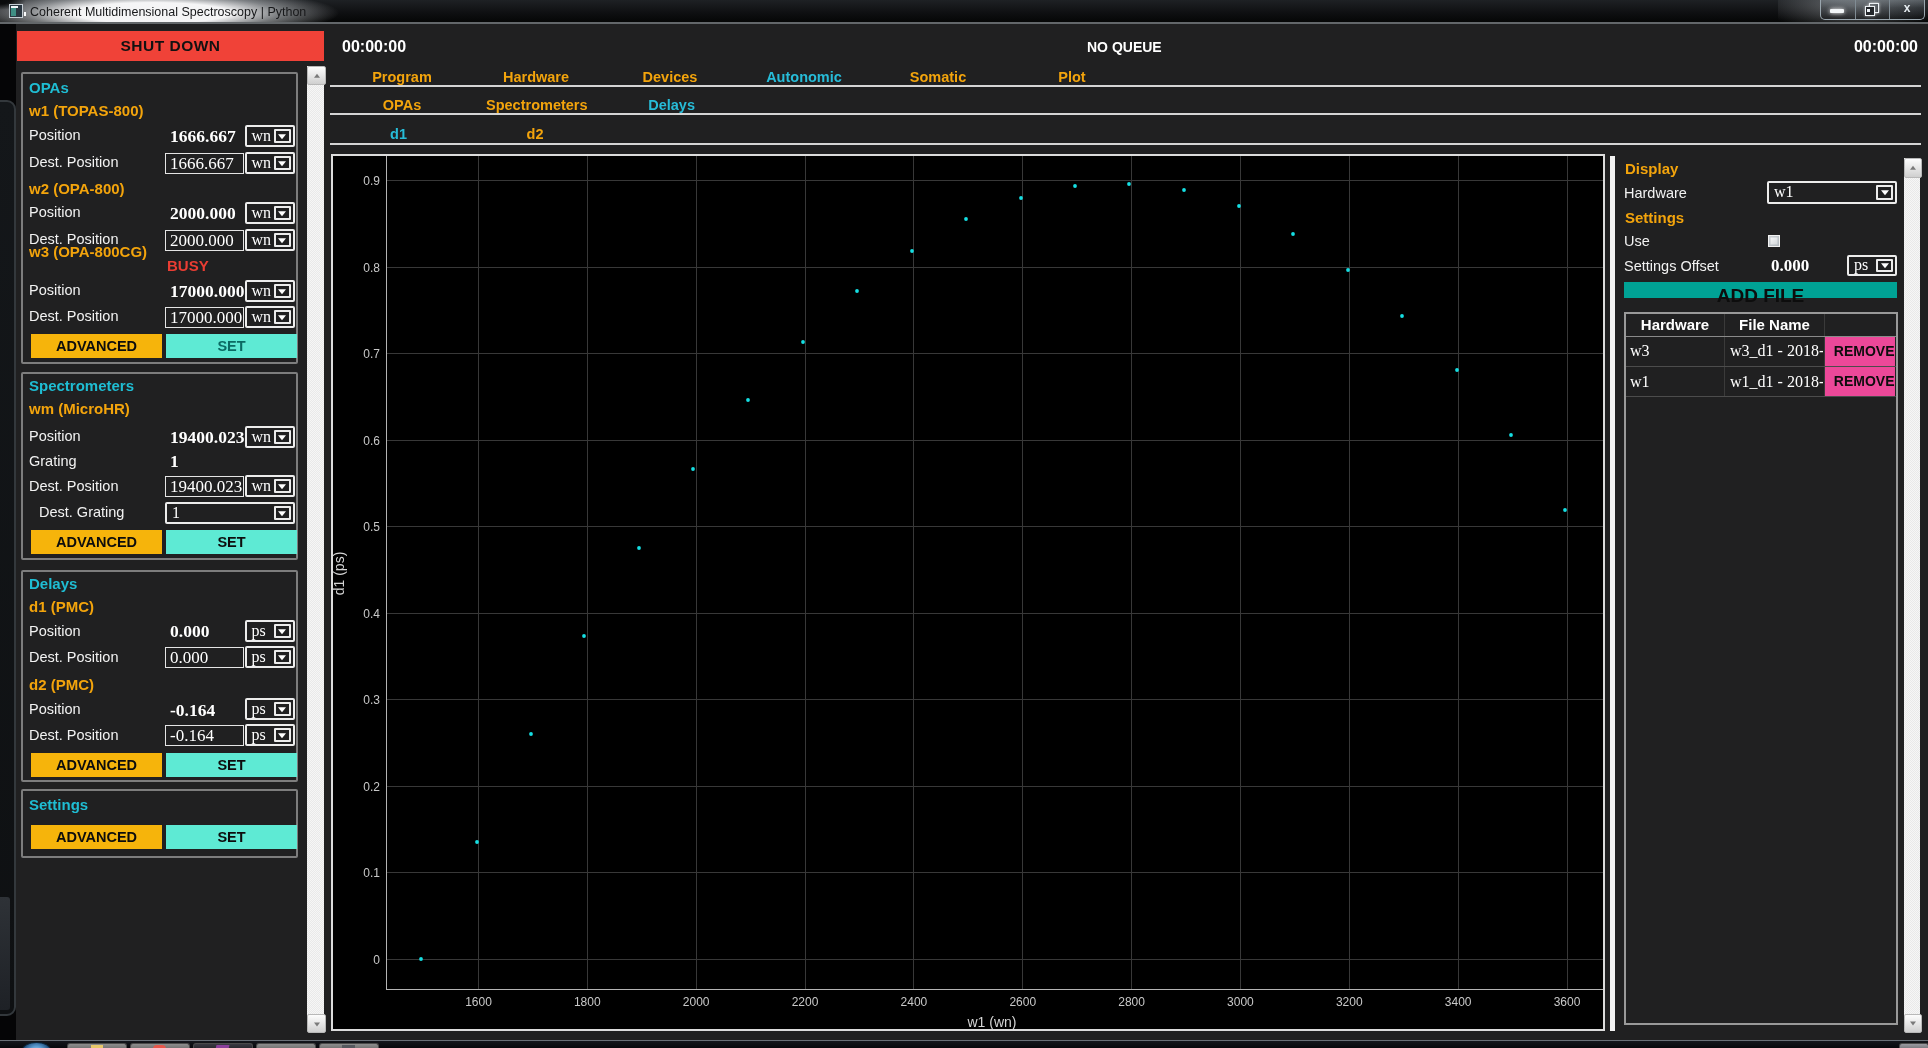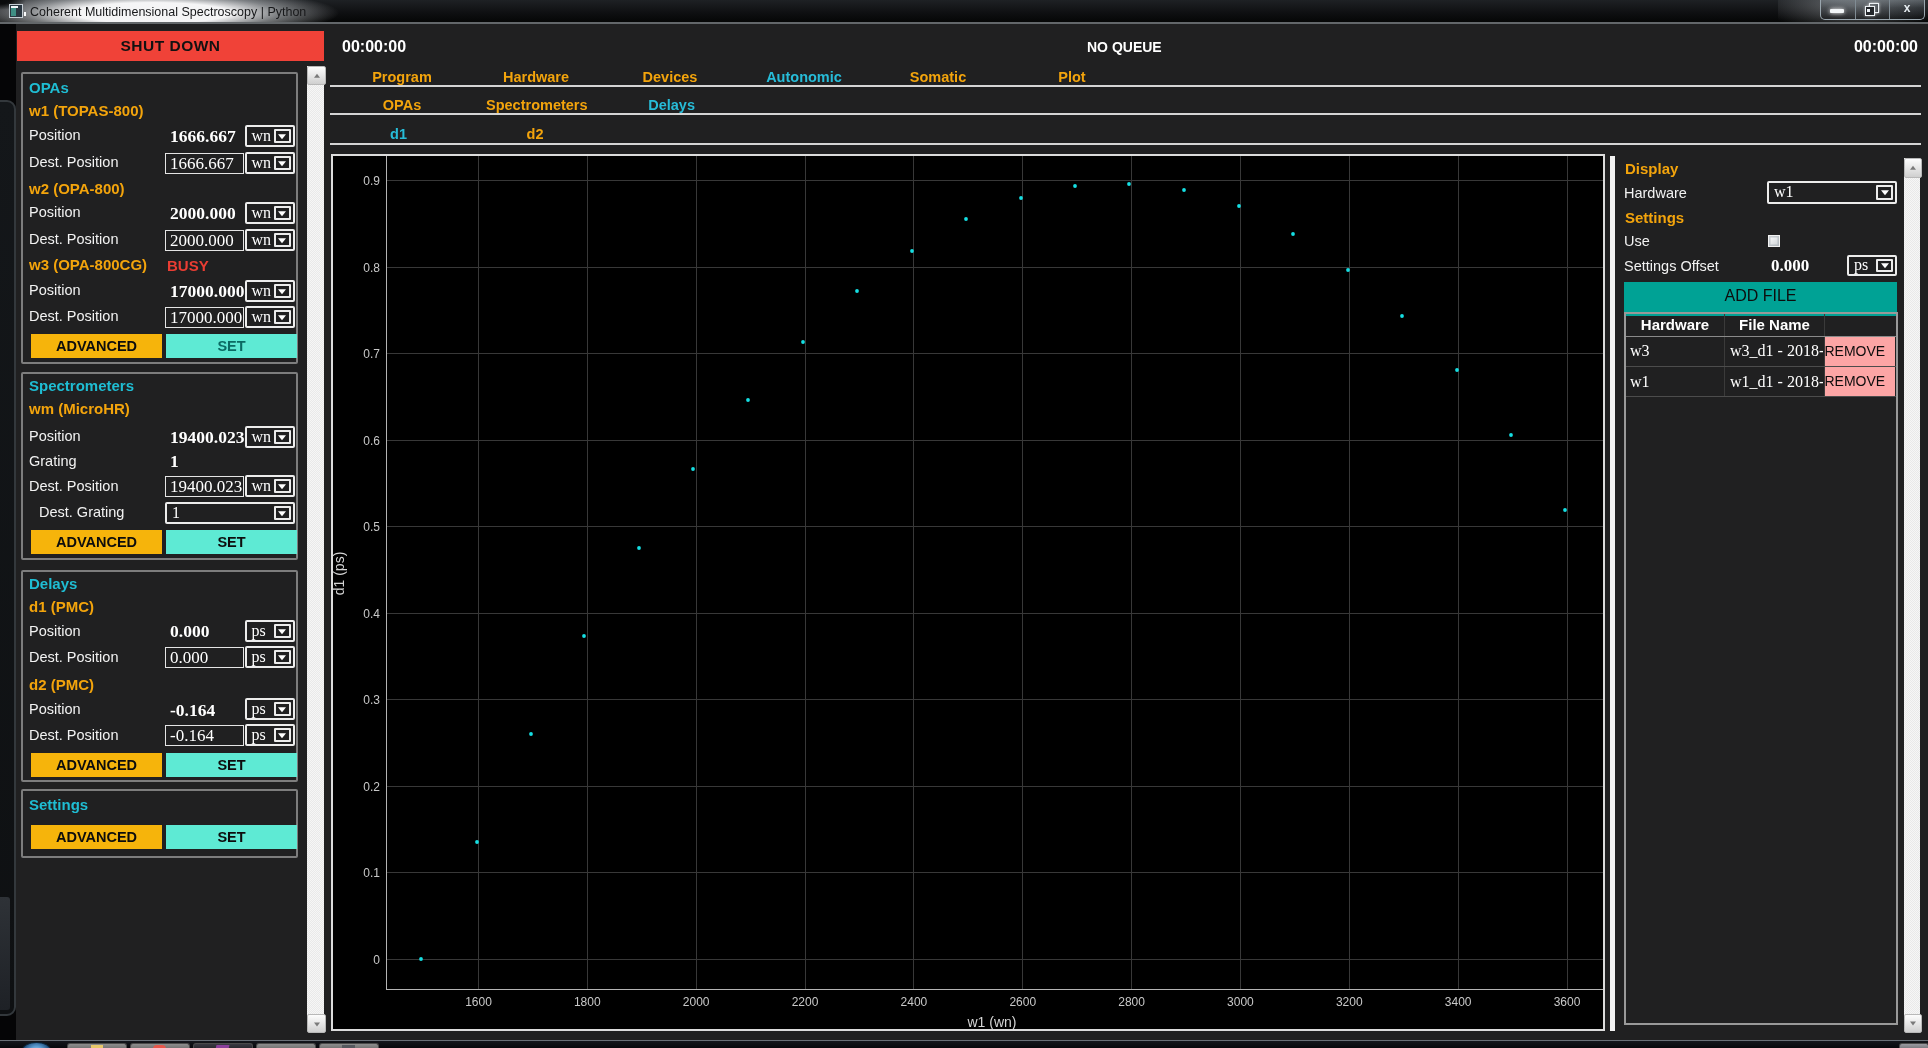--- a/index.html
+++ b/index.html
@@ -47,23 +47,23 @@
   .timer{position:absolute;color:#fff;font-weight:bold;font-size:16px;}
   .tabtxt{position:absolute;transform:translateX(-50%);font-weight:bold;font-size:14.5px;color:#f3a40c;}
   .tabtxt.sel{color:#27bcd8;}
   .hline{position:absolute;left:330px;width:1591px;height:2px;background:#d4d4d4;}
   
   #plotbox{left:331px;top:154px;width:1270px;height:873px;border:2px solid #dcdcdc;background:#000;}
   
   #splitter{left:1610px;top:156px;width:5px;height:875px;background:#f2f2f2;}
   .rlabel{position:absolute;color:#f2f2f2;font-size:14.5px;}
   .rhead{position:absolute;color:#f3a40c;font-weight:bold;font-size:15px;}
-  #addfile{left:1624px;top:282px;width:273px;height:34px;background:#00a295;color:#0d0d0d;font-weight:normal;font-size:16px;text-align:center;line-height:27px;}
+  #addfile{left:1624px;top:282px;width:273px;height:16px;background:#00a295;color:#0d0d0d;font-weight:bold;font-size:19px;text-align:center;line-height:27px;}
   #rtable{left:1624px;top:312px;width:269.5px;height:709px;border:2px solid #999;}
-  .remove{position:absolute;background:#fca5a5;color:#0d0d0d;font-weight:normal;font-size:14px;text-align:left;}
+  .remove{position:absolute;background:#ec4899;color:#0d0d0d;font-weight:bold;font-size:14px;text-align:right;}
   
   #botline{left:0;top:1040px;width:1928px;height:1.5px;background:#6a7078;}
   #taskbar{left:0;top:1041px;width:1928px;height:7px;background:linear-gradient(#14161c,#07080c);}
   .tbtn{position:absolute;top:1043px;height:5px;background:linear-gradient(#8d8d8d,#6f6f6f);border-radius:3px 3px 0 0;border:1px solid #4a4a4a;border-bottom:none;}
 </style>
 </head>
 <body>
 
   <div class="abs" id="titlebar"></div>
   <div class="abs" id="titleglow"></div>
@@ -123,21 +123,21 @@
         </span>
       </div>
       <div class="plabel" style="left:6px;top:157px;">Dest. Position</div>
       <div class="pinput" style="left:142px;top:155.5px;">2000.000</div>
       <div class="combo" style="left:221.5px;top:154.5px;width:46px;height:18px;">
         <span class="ctext">wn</span>
         <span class="carr">
           <span class="tri"></span>
         </span>
       </div>
-      <div class="shead" style="left:6px;top:182px;">w3 (OPA-800CG)</div>
+      <div class="shead" style="left:6px;top:169px;">w3 (OPA-800CG)</div>
       <div class="busy" style="top:183px;">BUSY</div>
       <div class="plabel" style="left:6px;top:208px;">Position</div>
       <div class="pval" style="left:147px;top:206.7px;">17000.000</div>
       <div class="combo" style="left:221.5px;top:205.5px;width:46px;height:18px;">
         <span class="ctext">wn</span>
         <span class="carr">
           <span class="tri"></span>
         </span>
       </div>
       <div class="plabel" style="left:6px;top:234px;">Dest. Position</div>

